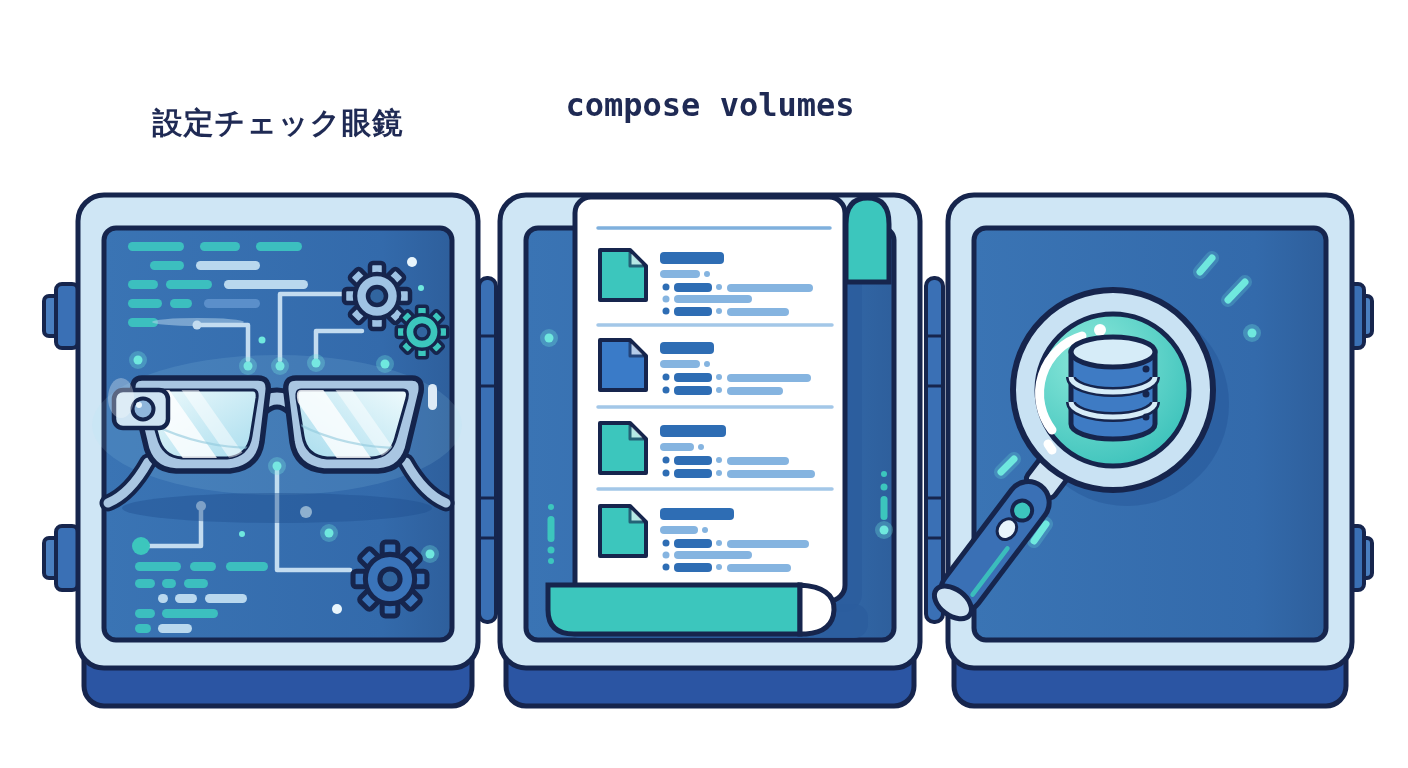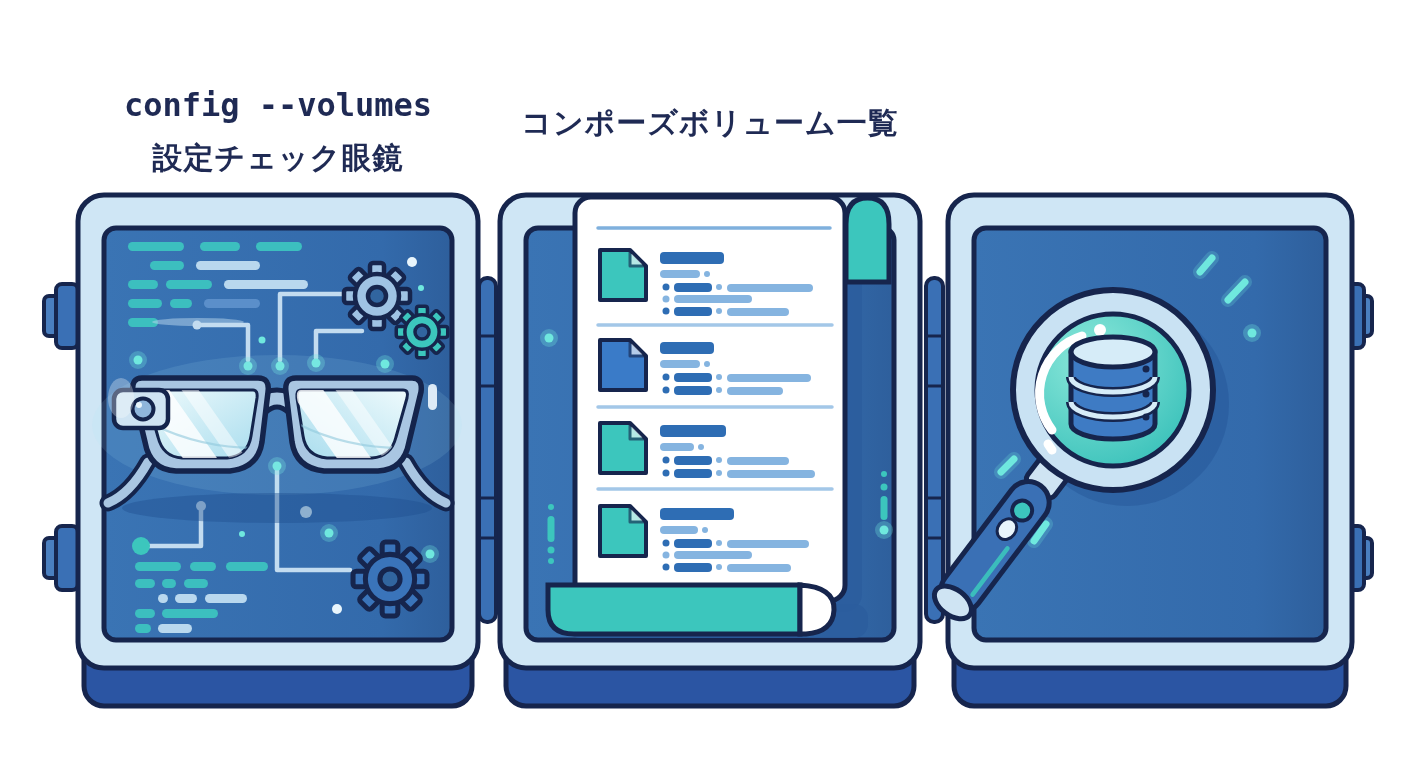--- a/index.html
+++ b/index.html
@@ -37,25 +37,24 @@
   .teal-fill{fill:var(--teal);stroke:var(--outline);stroke-width:5;}
   .sparkle{stroke:var(--teal-glow);stroke-width:7;stroke-linecap:round;}
   .sparkle-halo{stroke:var(--teal-glow);stroke-width:14;stroke-linecap:round;opacity:.22;}
 </style>
 </head>
 <body>
 
 <div class="stage">
 
   <div class="title t1">
-    <div class="cmd">config --volumes</div>
     <div class="jp">設定チェック眼鏡</div>
   </div>
   <div class="title t2">
-    <div class="jp">コンポーズボリューム一覧</div>
+    <div class="cmd">compose volumes</div>
   </div>
 
   <svg width="1408" height="768" viewBox="0 0 1408 768">
     <defs>
       <linearGradient id="screenGrad" x1="0" y1="0" x2="1" y2="0">
         <stop offset="0" stop-color="#3a74b4"></stop>
           <stop offset="0.8" stop-color="#336aab"></stop>
           <stop offset="1" stop-color="#2e5f9c"></stop>
       </linearGradient>
       <linearGradient id="lensGrad" x1="0" y1="0" x2="1" y2="1">

